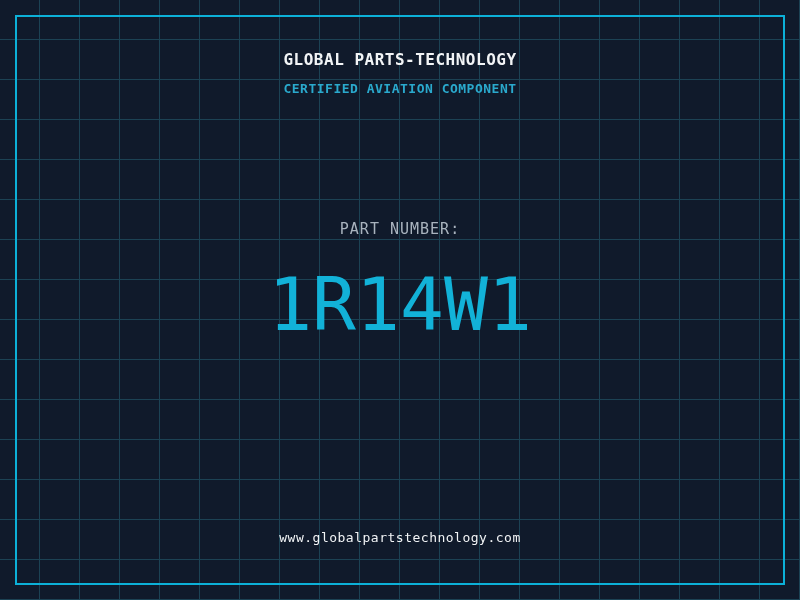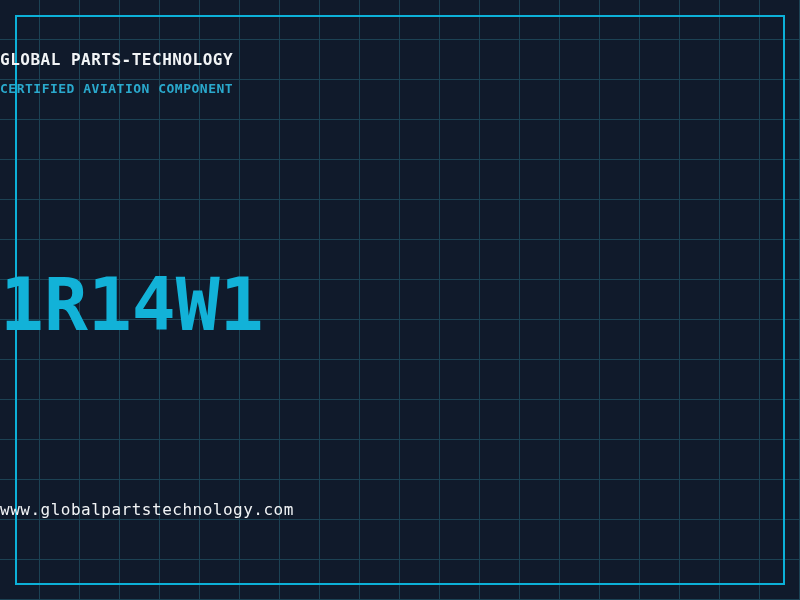--- a/index.html
+++ b/index.html
@@ -25,20 +25,21 @@
     top: 15px;
     right: 15px;
     bottom: 15px;
     border: 2px solid var(--frame, #0cb0d8);
     pointer-events: none;
   }
   .txt {
     position: absolute;
     left: 0;
     right: 0;
+    text-align: center;
     white-space: nowrap;
   }
   .title {
     top: 50px;
     font-size: 16px;
     font-weight: bold;
     letter-spacing: 0.5px;
     color: var(--title, #f2f4f6);
   }
   .subtitle {
@@ -50,38 +51,39 @@
   }
   .part-label {
     top: 220px;
     font-size: 15px;
     letter-spacing: 1px;
     color: var(--muted, #a9b3be);
   }
   .part-number {
     top: 262px;
     font-size: 73px;
-    font-weight: bold;
+    font-weight: normal;
     letter-spacing: 0;
     color: var(--number, #12b2d8);
   }
   .footer {
-    top: 500px;
-    font-size: 16px;
+    top: 530px;
+    font-size: 13px;
     letter-spacing: 0.5px;
     color: var(--title, #eef1f3);
   }
 </style>
 </head>
 <body>
 
 <div class="stage" style="--bg: #101a2b; --grid: #1c4254; --frame: #0cb0d8; --title: #f2f4f6; --accent: #2aa9cd; --muted: #a9b3be; --number: #12b2d8;">
   <div class="frame"></div>
 
   <div class="txt title">GLOBAL PARTS-TECHNOLOGY</div>
 
   <div class="txt subtitle">CERTIFIED AVIATION COMPONENT</div>
 
+  <div class="txt part-label">PART NUMBER:</div>
 
   <div class="txt part-number">1R14W1</div>
 
   <div class="txt footer">www.globalpartstechnology.com</div>
 </div>
 
 </body></html>

